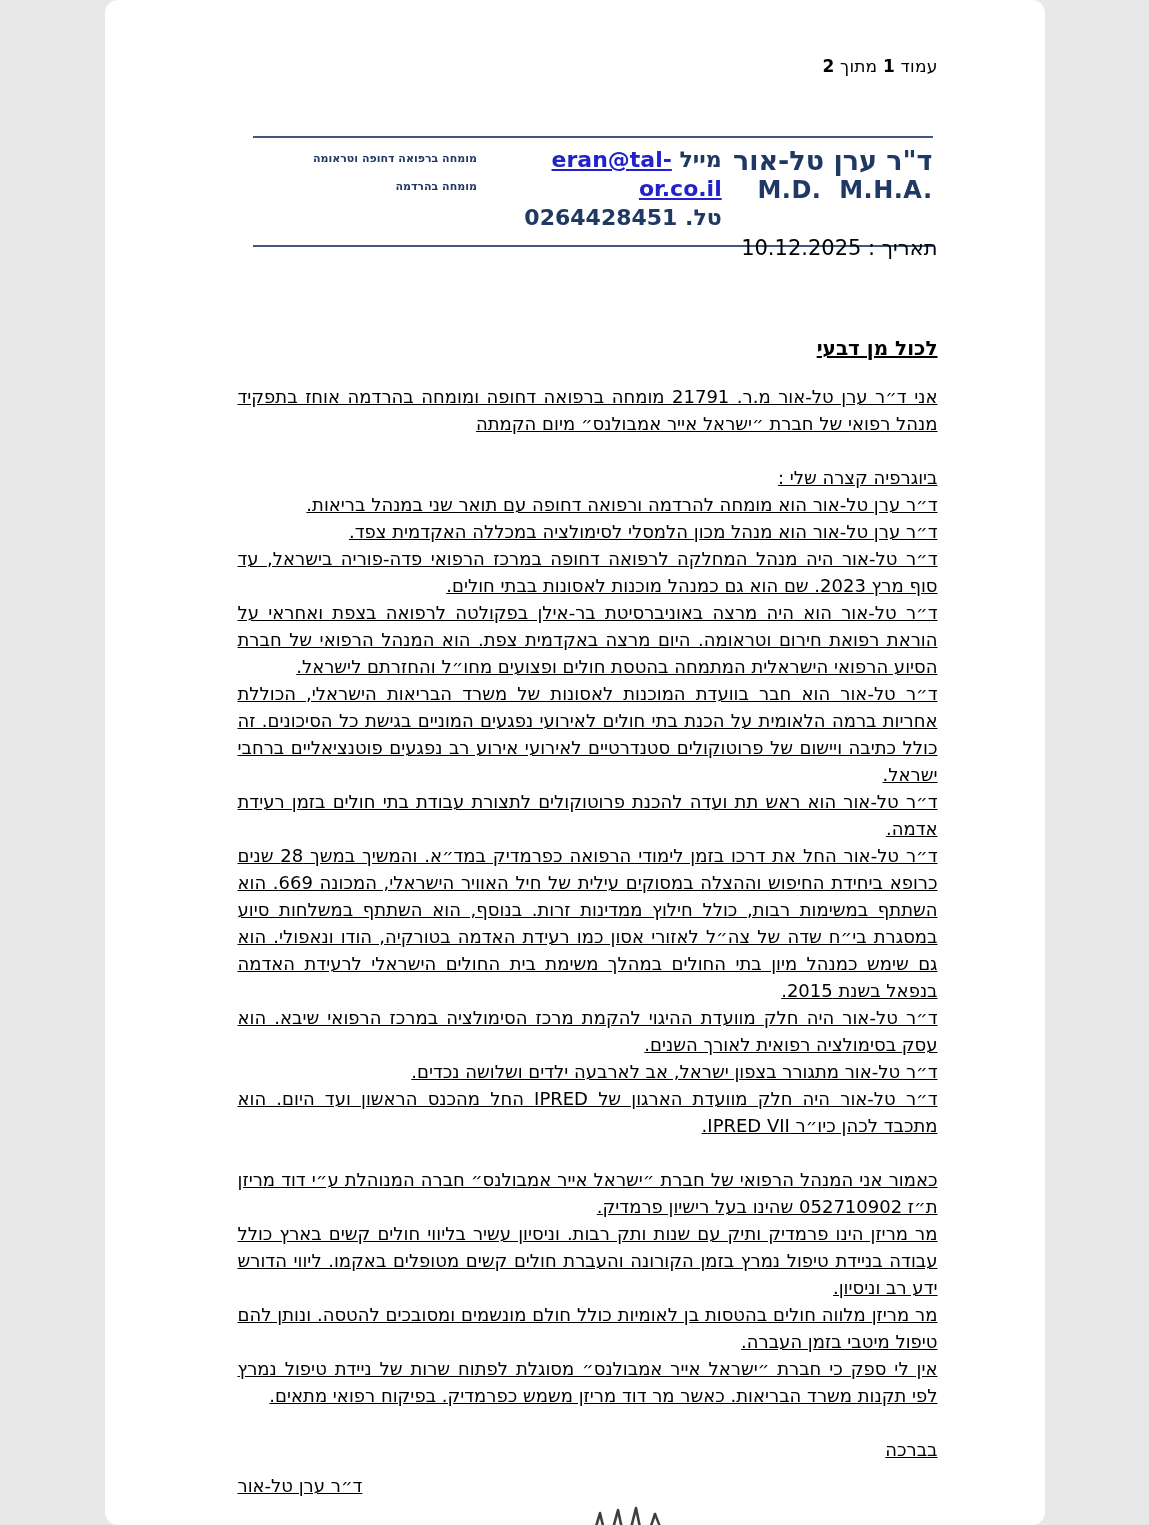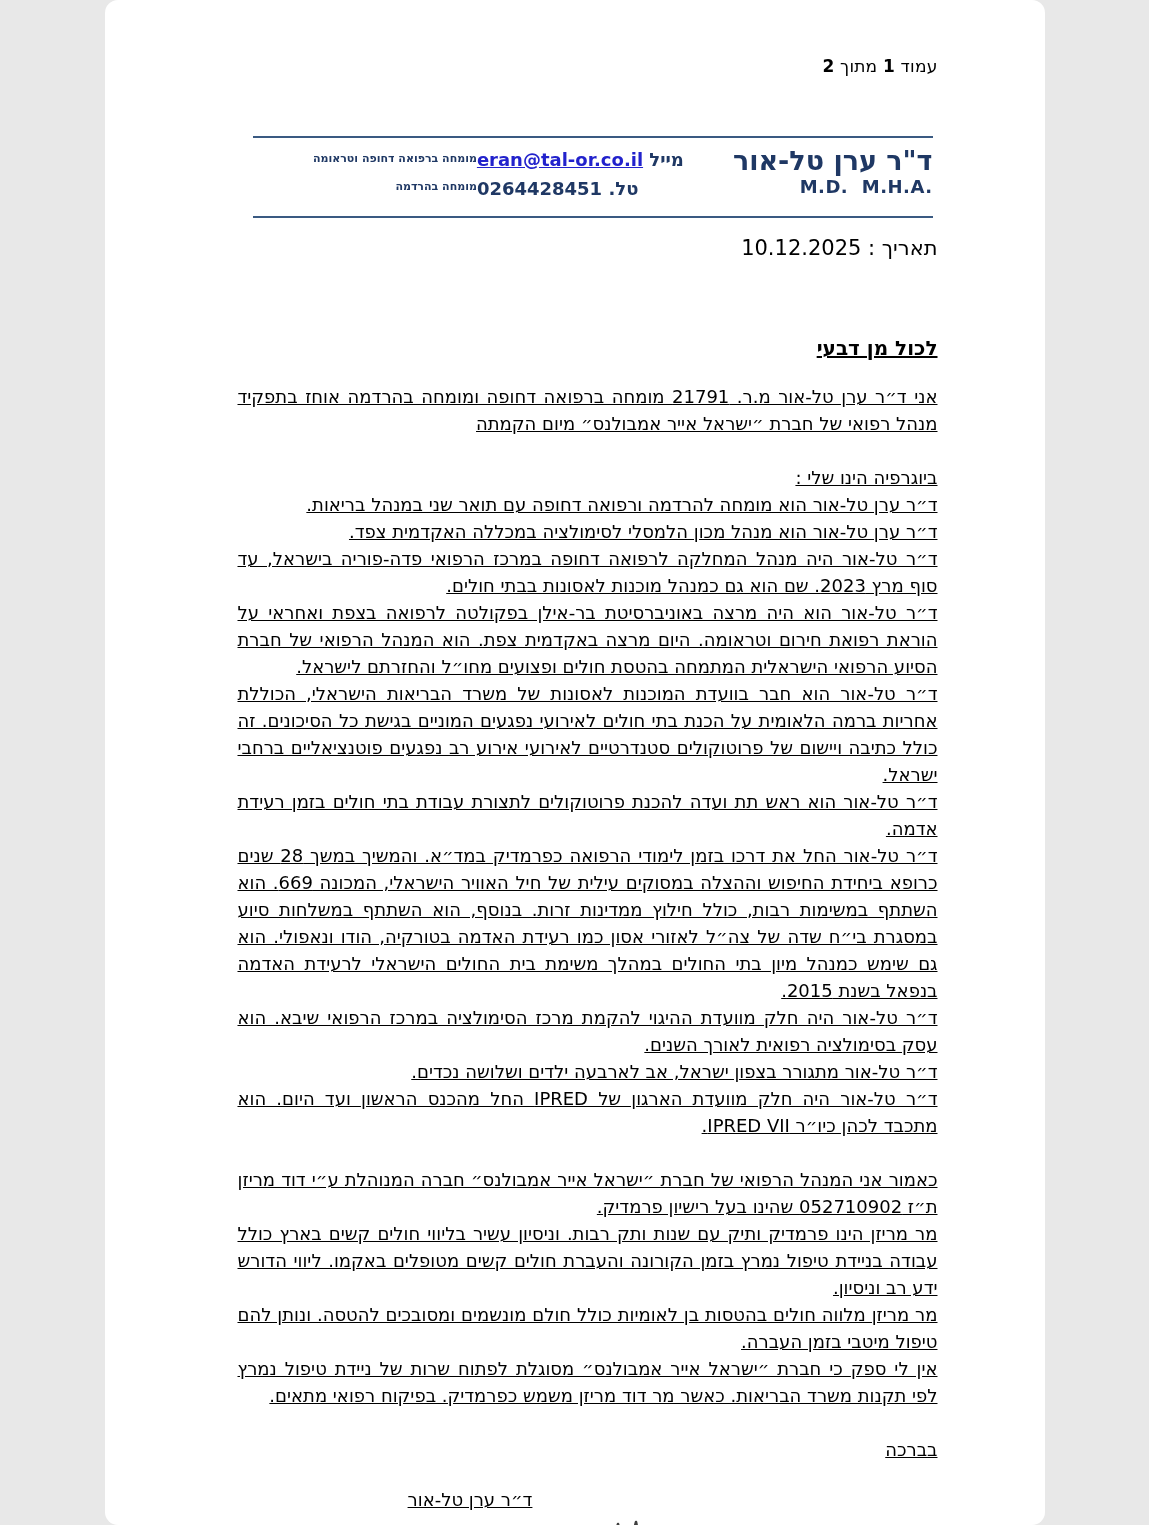--- a/index.html
+++ b/index.html
@@ -23,22 +23,22 @@
   
   .letterhead{
     position:absolute;top:136px;left:148px;right:112px;
     border-top:2px solid #3A5A82;
     border-bottom:2px solid #3A5A82;
     display:flex;flex-direction:row;
     padding:7px 0 13px 0;
   }
   .lh-name{flex:0 0 31%;text-align:right;color:#1F3864;}
   .doc-name{font-size:27px;font-weight:700;line-height:1.15;}
-  .doc-degrees{font-size:18px;font-weight:700;direction:ltr;text-align:right;white-space:pre;letter-spacing:.5px;}
-  .lh-contact{flex:1 1 auto;text-align:left;color:#1F3864;font-weight:700;font-size:18px;}
+  .doc-degrees{font-size:24px;font-weight:700;direction:ltr;text-align:right;white-space:pre;letter-spacing:.5px;}
+  .lh-contact{flex:1 1 auto;text-align:right;color:#1F3864;font-weight:700;font-size:22px;}
   .contact-line{line-height:29px;}
   .email-link{color:#2222CC;text-decoration:underline;font-weight:700;cursor:pointer;}
   .lh-specialty{flex:0 0 33%;text-align:right;padding-left:28px;box-sizing:border-box;
     color:#1F3864;font-weight:700;font-size:11px;}
   .lh-specialty div{line-height:28px;}
   
   .date-line{position:absolute;top:236px;right:107px;font-size:21px;}
   .subject{
     position:absolute;top:336px;right:107px;
     font-size:20px;font-weight:700;text-decoration:underline;margin-left:40px;
@@ -46,24 +46,24 @@
   
   .letter-body{
     position:absolute;top:383px;right:107px;left:133px;
     font-size:18px;line-height:27px;
     text-align:justify;
     text-decoration:underline;
   }
   .para{margin:0;}
   .gap-before{margin-top:27px;}
   .signatory{
-    text-align:center;
+    text-align:left;
     padding-left:0;
     padding-right:235px;
-    margin-top:23px;
+    margin-top:9px;
   }
   .signature-wrap{
     margin-top:2px;
     padding-right:218px;
     text-align:right;
   }
   .signature-wrap svg{display:inline-block;}
 </style>
 </head>
 <body>
@@ -101,21 +101,21 @@
   <div class="date-line">
     <span>תאריך :</span>
     <span>10.12.2025</span>
   </div>
 
   <div class="subject">לכול מן דבעי</div>
 
   <div class="letter-body">
     <div id="paragraphs">
         <p class="para">אני ד״ר ערן טל-אור מ.ר. 21791 מומחה ברפואה דחופה ומומחה בהרדמה אוחז בתפקיד מנהל רפואי של חברת ״ישראל אייר אמבולנס״ מיום הקמתה</p>
-        <p class="para gap-before">ביוגרפיה הינו שלי :</p>
+        <p class="para gap-before">ביוגרפיה קצרה שלי :</p>
         <p class="para">ד״ר ערן טל-אור הוא מומחה להרדמה ורפואה דחופה עם תואר שני במנהל בריאות.</p>
         <p class="para">ד״ר ערן טל-אור הוא מנהל מכון הלמסלי לסימולציה במכללה האקדמית צפד.</p>
         <p class="para">ד״ר טל-אור היה מנהל המחלקה לרפואה דחופה במרכז הרפואי פדה-פוריה בישראל, עד סוף מרץ 2023. שם הוא גם כמנהל מוכנות לאסונות בבתי חולים.</p>
         <p class="para">ד״ר טל-אור הוא היה מרצה באוניברסיטת בר-אילן בפקולטה לרפואה בצפת ואחראי על הוראת רפואת חירום וטראומה. היום מרצה באקדמית צפת. הוא המנהל הרפואי של חברת הסיוע הרפואי הישראלית המתמחה בהטסת חולים ופצועים מחו״ל והחזרתם לישראל.</p>
         <p class="para">ד״ר טל-אור הוא חבר בוועדת המוכנות לאסונות של משרד הבריאות הישראלי, הכוללת אחריות ברמה הלאומית על הכנת בתי חולים לאירועי נפגעים המוניים בגישת כל הסיכונים. זה כולל כתיבה ויישום של פרוטוקולים סטנדרטיים לאירועי אירוע רב נפגעים פוטנציאליים ברחבי ישראל.</p>
         <p class="para">ד״ר טל-אור הוא ראש תת ועדה להכנת פרוטוקולים לתצורת עבודת בתי חולים בזמן רעידת אדמה.</p>
         <p class="para">ד״ר טל-אור החל את דרכו בזמן לימודי הרפואה כפרמדיק במד״א. והמשיך במשך 28 שנים כרופא ביחידת החיפוש וההצלה במסוקים עילית של חיל האוויר הישראלי, המכונה 669. הוא השתתף במשימות רבות, כולל חילוץ ממדינות זרות. בנוסף, הוא השתתף במשלחות סיוע במסגרת בי״ח שדה של צה״ל לאזורי אסון כמו רעידת האדמה בטורקיה, הודו ונאפולי. הוא גם שימש כמנהל מיון בתי החולים במהלך משימת בית החולים הישראלי לרעידת האדמה בנפאל בשנת 2015.</p>
         <p class="para">ד״ר טל-אור היה חלק מוועדת ההיגוי להקמת מרכז הסימולציה במרכז הרפואי שיבא. הוא עסק בסימולציה רפואית לאורך השנים.</p>
         <p class="para">ד״ר טל-אור מתגורר בצפון ישראל, אב לארבעה ילדים ושלושה נכדים.</p>
         <p class="para">ד״ר טל-אור היה חלק מוועדת הארגון של IPRED החל מהכנס הראשון ועד היום. הוא מתכבד לכהן כיו״ר IPRED VII.</p>

